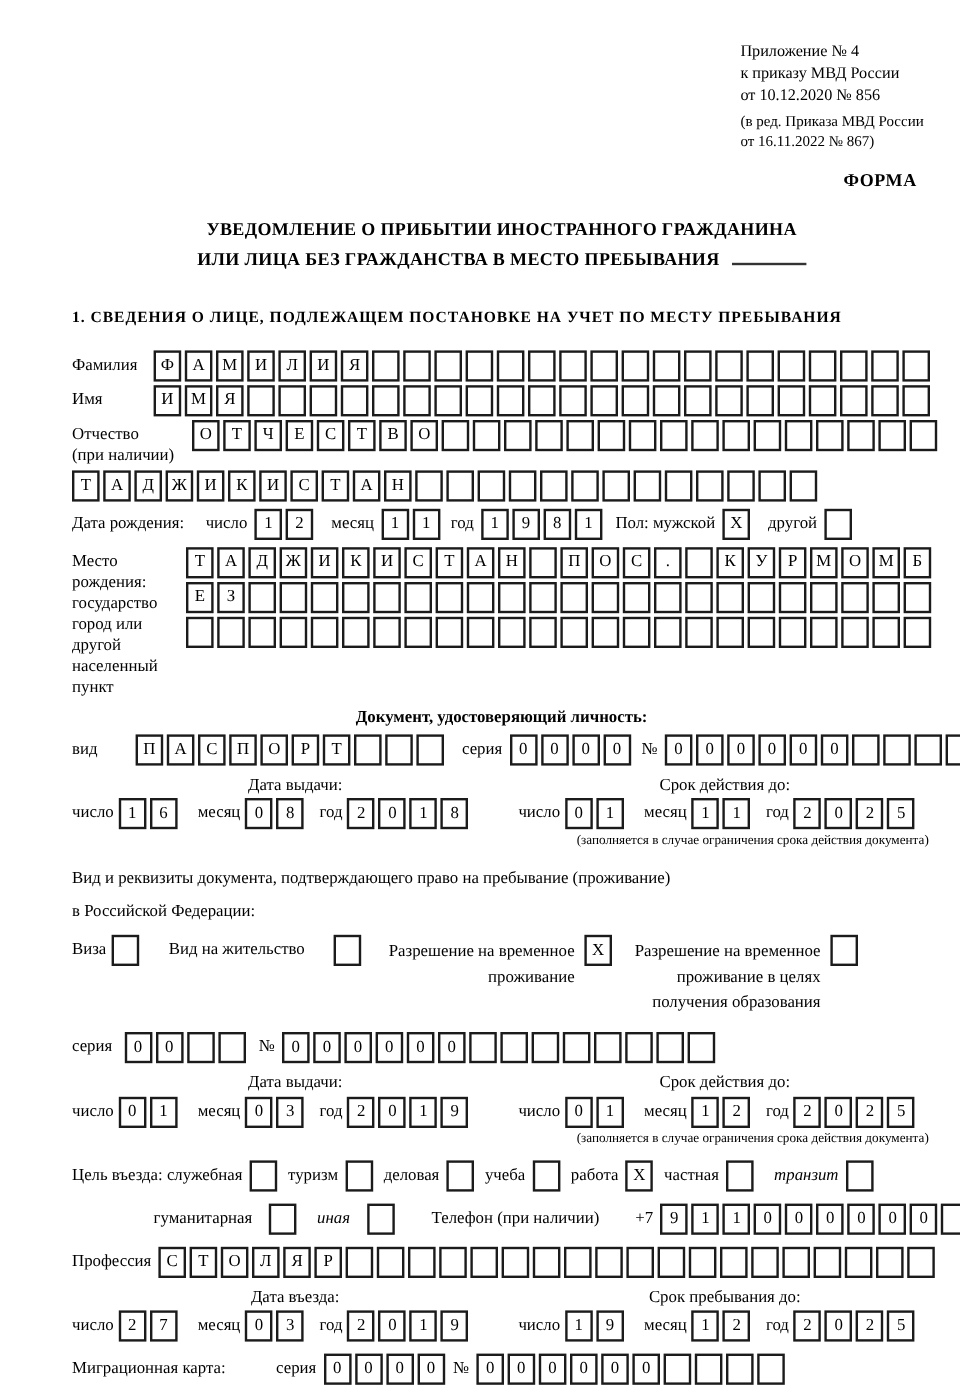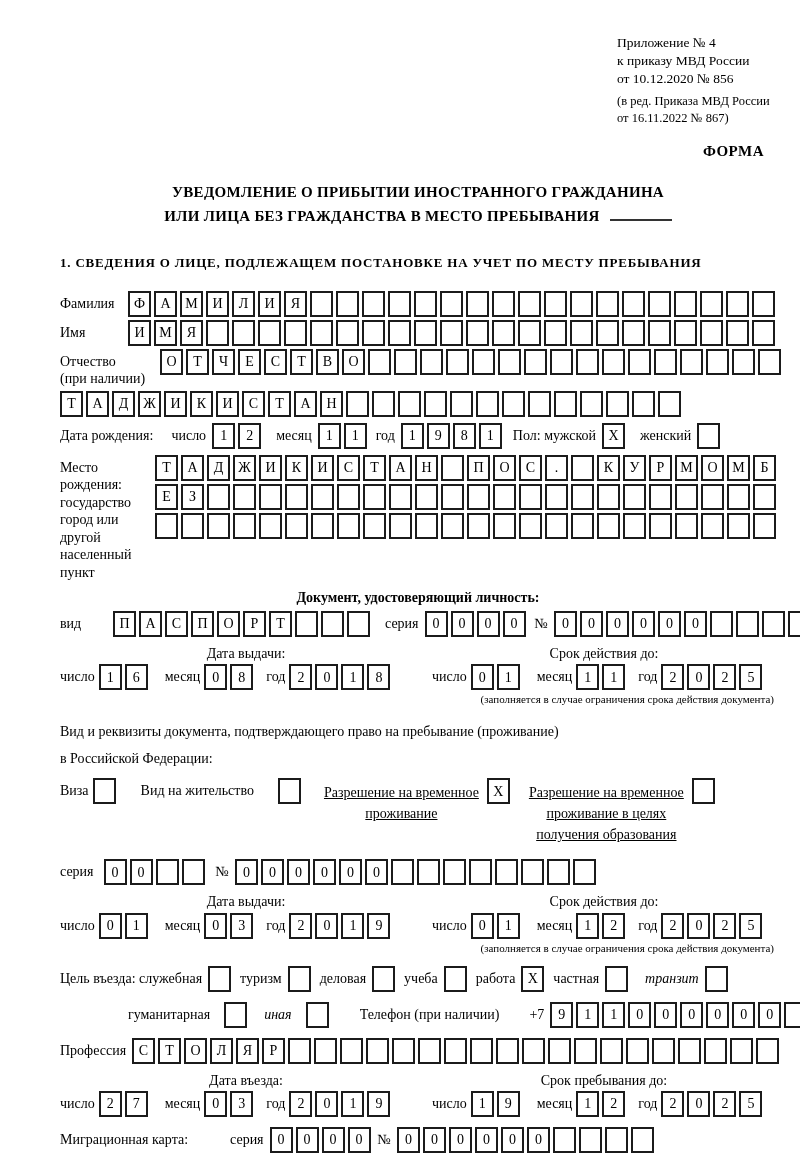--- a/index.html
+++ b/index.html
@@ -42,21 +42,21 @@
   .date-line .lab{padding-top:4px;flex:none;}
   .date-line .lab.mid{margin:0 4px 0 14px;}
   .date-line .lab.midg{margin:0 4px 0 10px;}
   .note-right{text-align:right;font-size:11px;margin-top:3px;padding-right:2px;}
   
   .doc-heading{text-align:center;font-weight:bold;margin-top:8px;margin-bottom:4px;}
   
   .opts{display:flex;align-items:flex-start;margin-top:6px;}
   .opt{display:flex;align-items:flex-start;}
   .opt .txt{padding-top:4px;}
-  .opt .txt.center{text-align:center;line-height:1.5;text-decoration:underline;}
+  .opt .txt.center{text-align:right;line-height:1.5;}
   .opt .cells{margin-left:8px;}
   .purpose-row{display:flex;align-items:flex-start;margin-top:10px;}
   .purpose-row .txt{padding-top:4px;flex:none;}
   .gapL{margin-left:14px;font-style:italic;} .gapS{margin-left:6px;}
   .indent128{margin-left:68px;}
   .phone-cells{margin-left:6px;}
   .mt6{margin-top:6px;} .mt10{margin-top:10px;}
   .intro{margin-top:12px;line-height:1.9;}
 </style>
 </head>
@@ -222,21 +222,21 @@
     <div class="cells">
         <span class="cell">1</span>
         <span class="cell">9</span>
         <span class="cell">8</span>
         <span class="cell">1</span>
       </div>
     <div class="inline-gap" style="margin-left:8px">Пол: мужской</div>
     <div class="cells">
         <span class="cell">X</span>
       </div>
-    <div class="inline-gap">женский</div>
+    <div class="inline-gap">другой</div>
     <div class="cells">
         <span class="cell"></span>
       </div>
   </div>
 
   <div class="row mt6">
     <div class="lbl w95">
       <div>Место рождения:</div>
       <div>государство</div>
       <div>город или другой</div>

